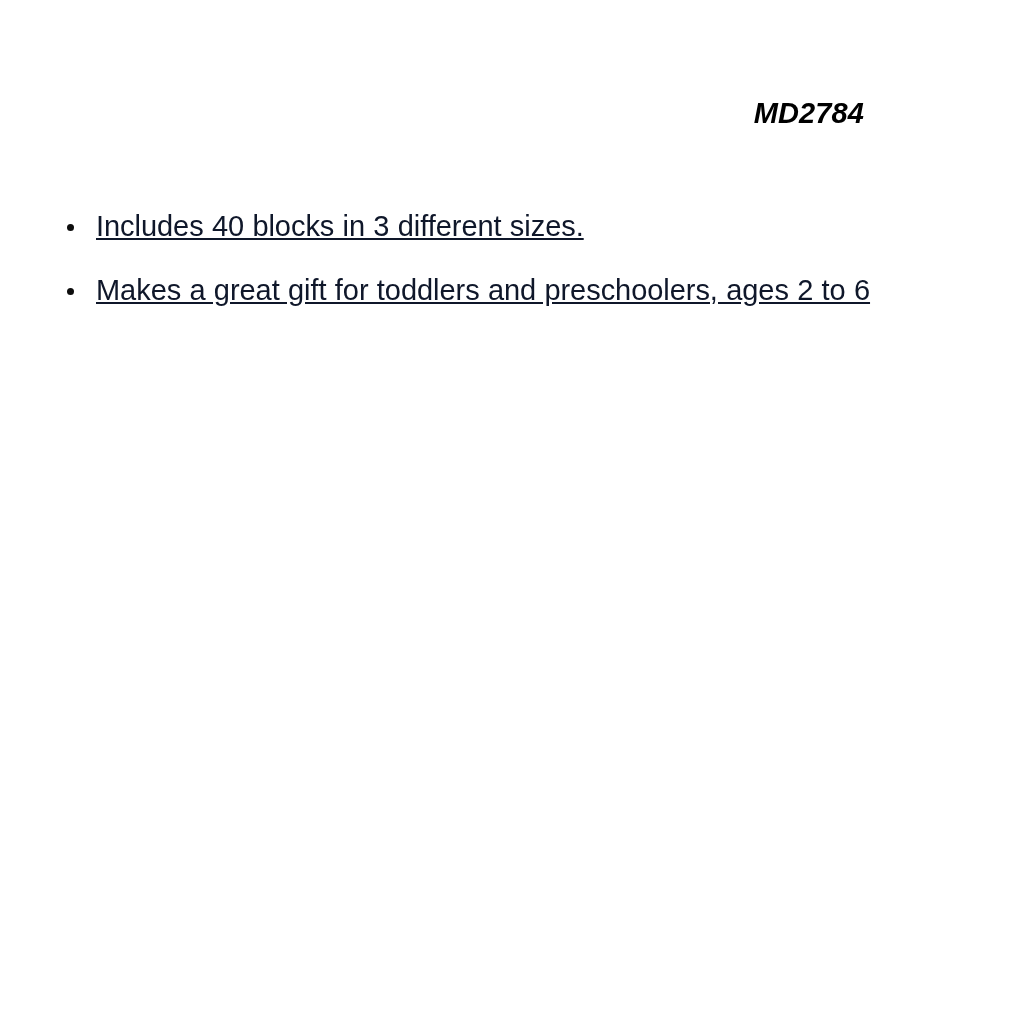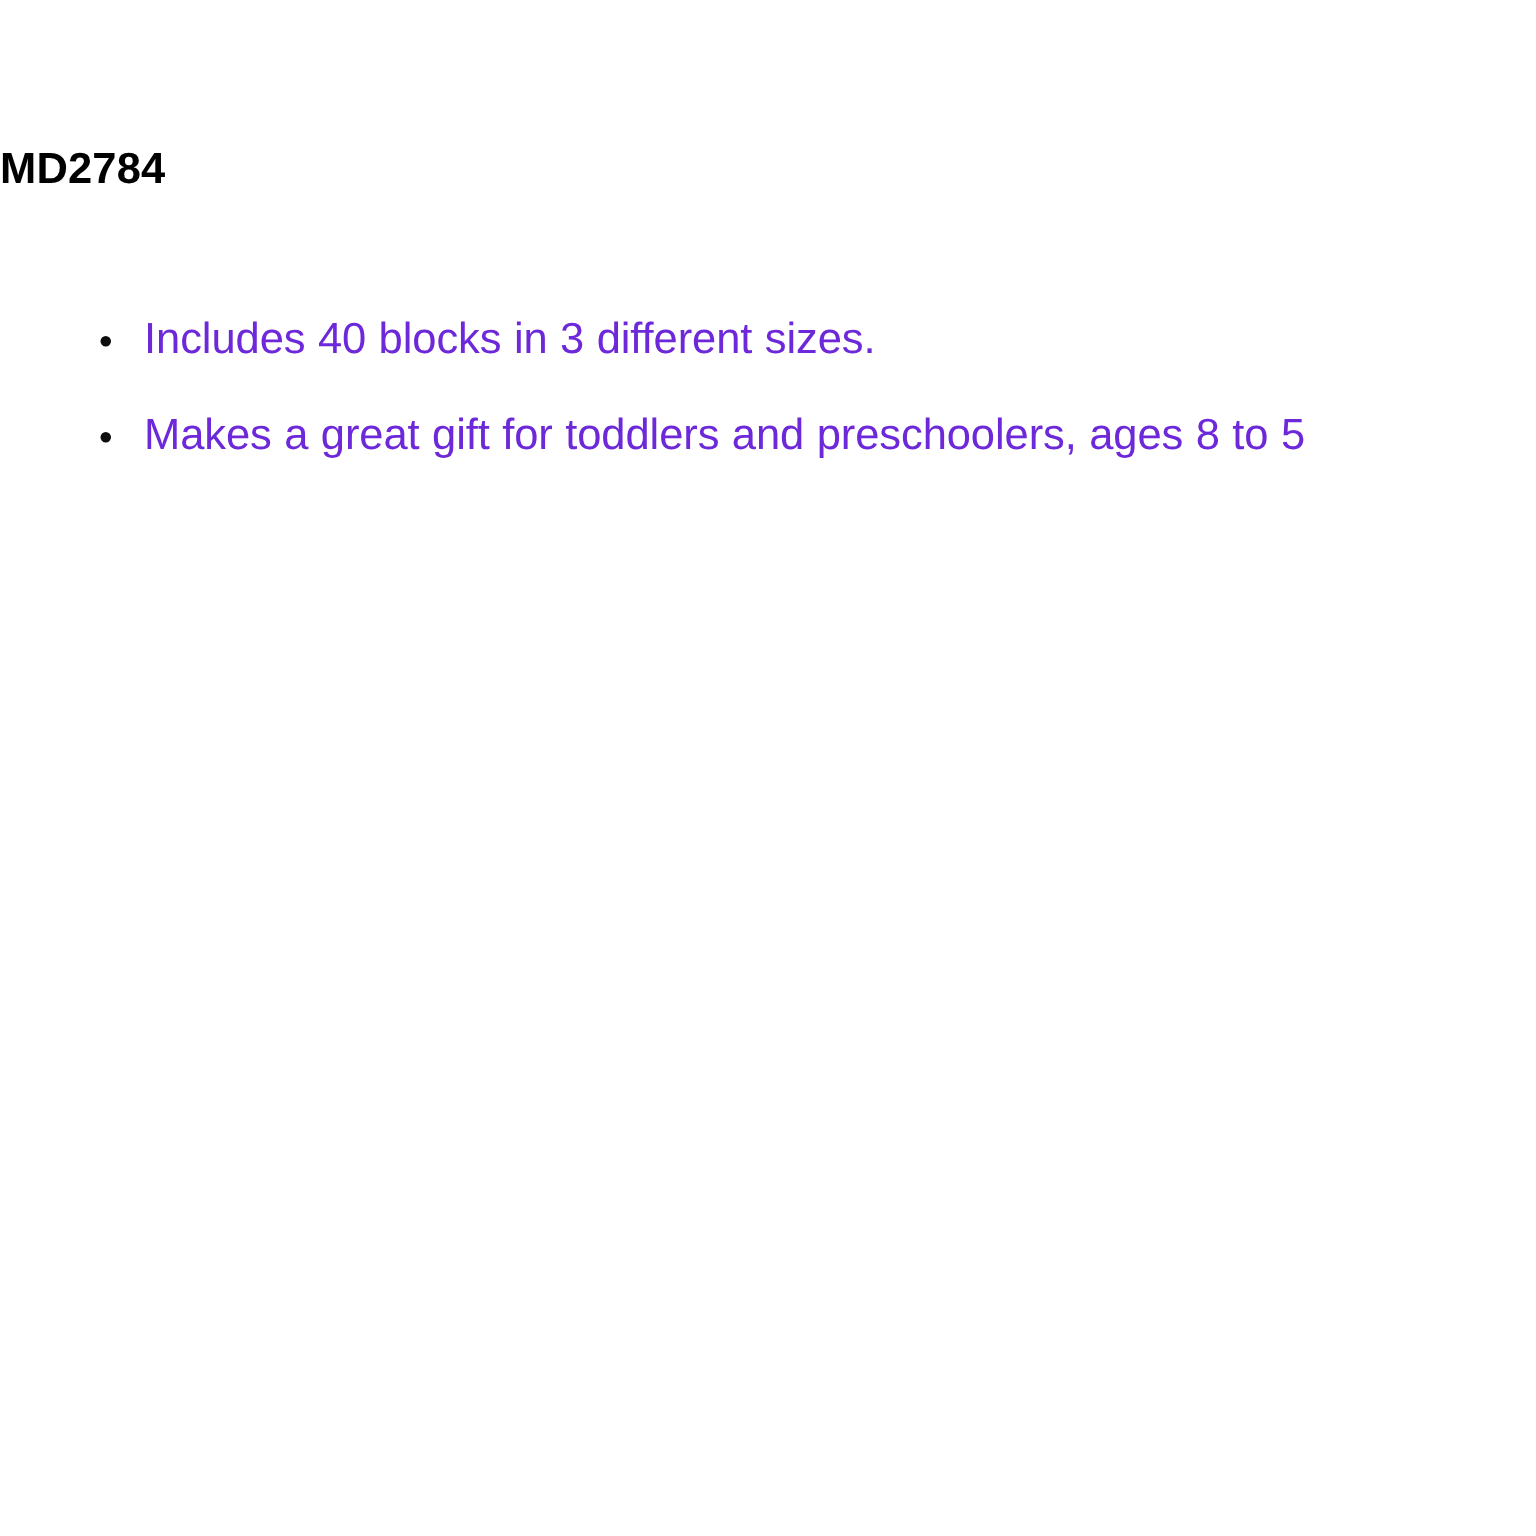--- a/index.html
+++ b/index.html
@@ -23,26 +23,27 @@
     height: 1024px;
     background: #ffffff;
     box-sizing: border-box;
   }
 
   .slide-title {
     position: absolute;
     top: 78px;
     left: 0;
     width: 864px;
-    text-align: left;
+    text-align: right;
     font-size: 29px;
     font-weight: bold;
     letter-spacing: 0.1px;
     line-height: 1.15;
     color: #000000;
+    font-style: italic;
   }
 
   .feature-list {
     position: absolute;
     top: 200px;
     left: 60px;
     width: 920px;
     margin: 0;
     padding: 0;
     list-style: none;
@@ -50,21 +51,22 @@
 
   .feature-item {
     position: relative;
     display: block;
     padding-left: 36px;
     margin: 0 0 11px 0;
     font-size: 29px;
     line-height: 53px;
     letter-spacing: -0.05px;
     word-spacing: 0.3px;
-    color: #6d28d9;
+    color: #0f172a;
+    text-decoration: underline;
   }
 
   .feature-item:last-child {
     margin-bottom: 0;
   }
 
   .bullet-marker {
     position: absolute;
     left: 7px;
     top: 24px;
@@ -97,18 +99,18 @@
     <li class="feature-item w-1">
       <span class="bullet-marker"></span>
       <span class="feature-text">Includes 40 blocks in 3 different sizes.</span>
     </li>
 
 
 
 
     <li class="feature-item w-5">
       <span class="bullet-marker"></span>
-      <span class="feature-text">Makes a great gift for toddlers and preschoolers, ages 8 to 5</span>
+      <span class="feature-text">Makes a great gift for toddlers and preschoolers, ages 2 to 6</span>
     </li>
 
   </ul>
 
 </div>
 
 </body></html>

